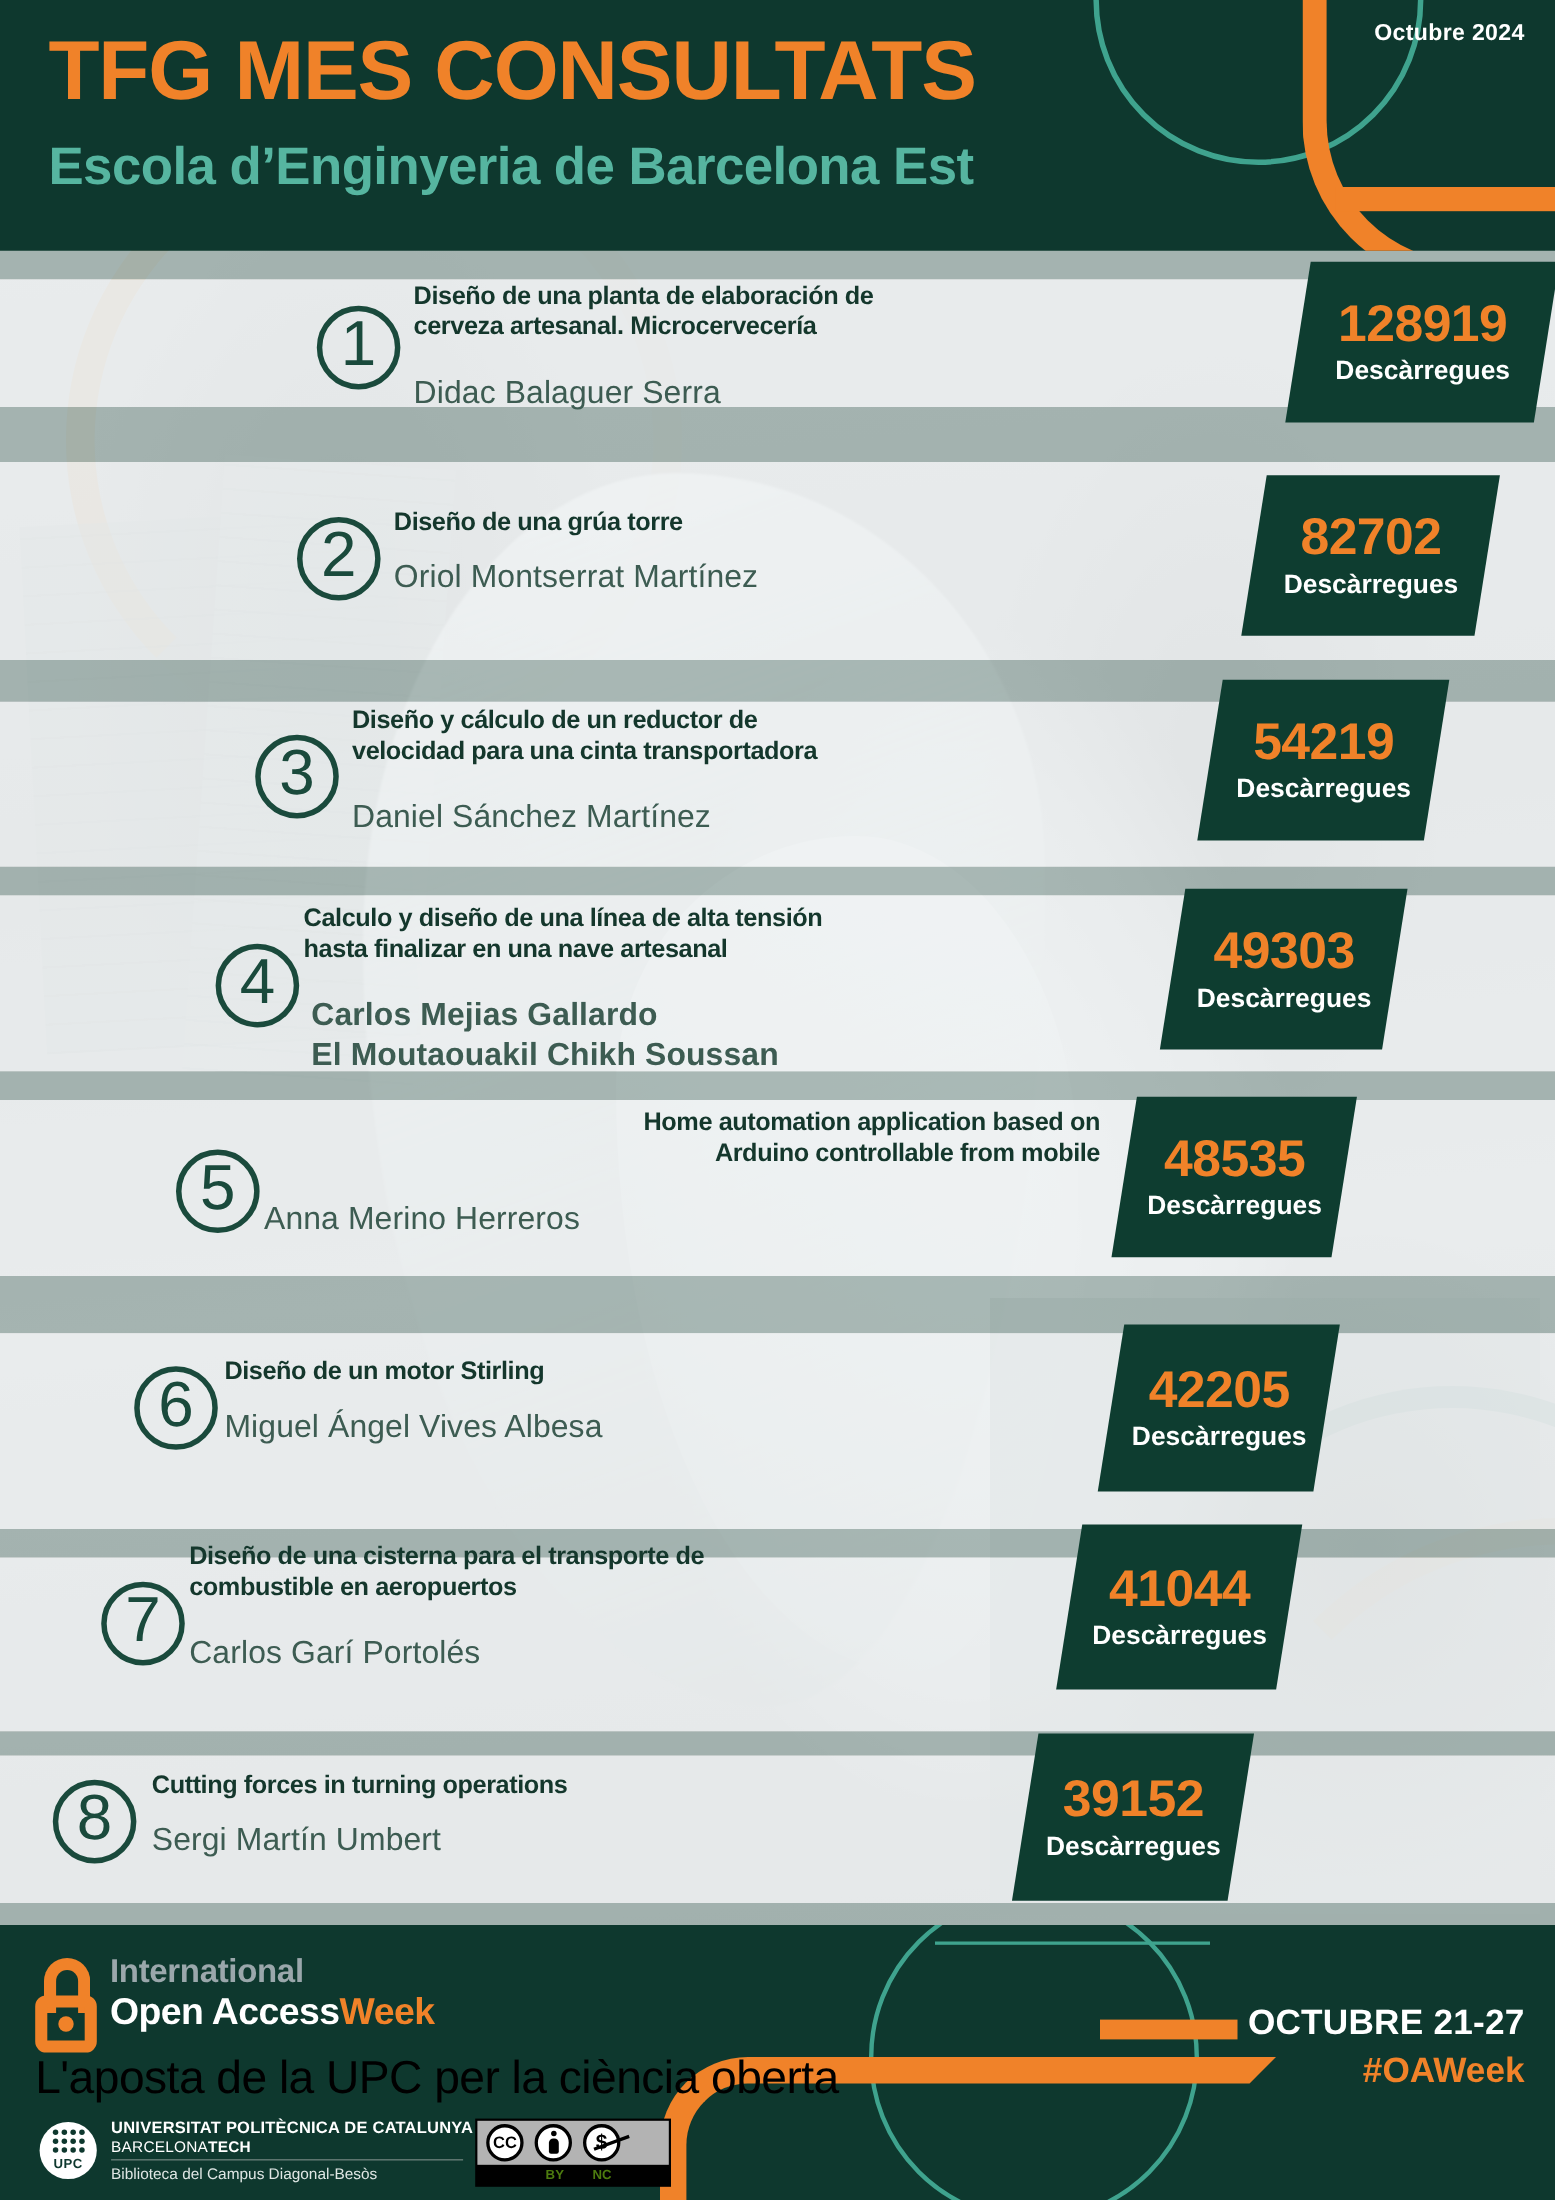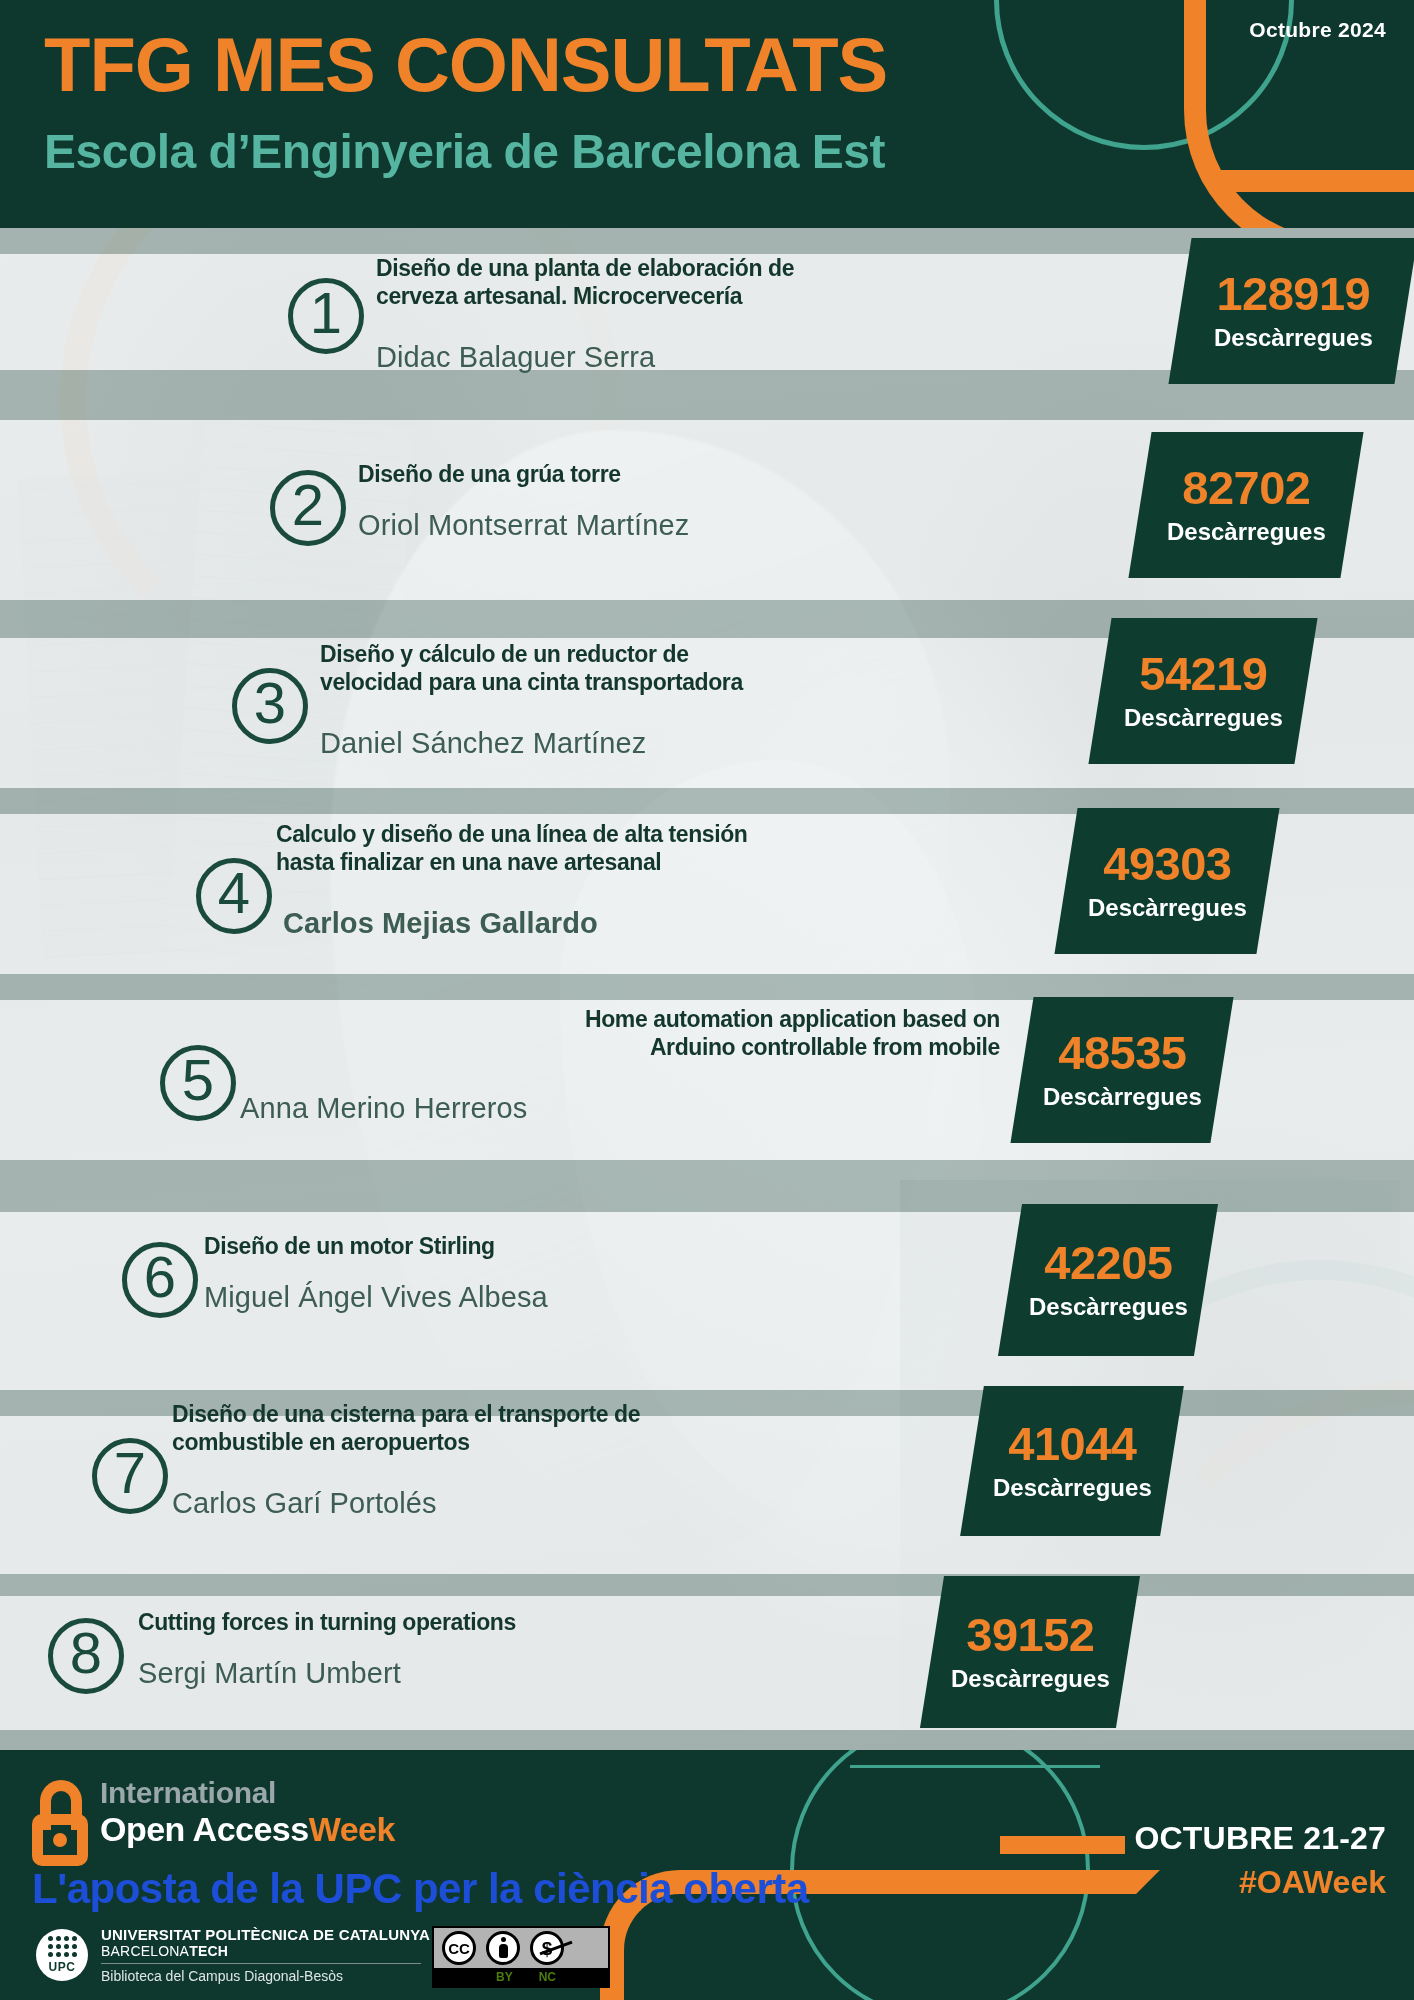--- a/index.html
+++ b/index.html
@@ -189,21 +189,21 @@
   .oa-dot { width:14px; height:14px; border-radius:50%; background:#f08229; }
 
   .oa-text { position:absolute; left:100px; top:1778px; z-index:8; line-height:1.0; }
   .oa-line1 { color:#9aa7ab; font-size:30px; font-weight:bold; letter-spacing:-0.3px; }
   .oa-line2 { font-size:34px; font-weight:bold; letter-spacing:-0.5px; margin-top:4px; }
   .oa-w { color:#ffffff; }
   .oa-k { color:#f08229; }
 
   .ftr-tagline {
     position:absolute; left:32px; top:1865px; z-index:8;
-    color:#1d4ed8; font-size:42px; font-weight:bold; letter-spacing:-0.5px; white-space:nowrap;
+    color:#000000; font-size:42px; font-weight:normal; letter-spacing:-0.5px; white-space:nowrap;
   }
 
   .ftr-octubre {
     position:absolute; right:28px; top:1820px; z-index:8;
     color:#ffffff; font-size:32px; font-weight:bold; letter-spacing:0.2px; text-align:right;
   }
   .ftr-hash {
     position:absolute; right:28px; top:1864px; z-index:8;
     color:#f08229; font-size:32px; font-weight:bold; text-align:right;
   }
@@ -354,20 +354,21 @@
     <div class="row-inner">
       <div class="num-circle" style="left:196px; top:38px;">
         <span>4</span>
       </div>
       <div class="entry-title" style="left:276px; top:0px; width:820px;">
         <div>Calculo y diseño de una línea de alta tensión</div>
         <div>hasta finalizar en una nave artesanal</div>
       </div>
       <div class="entry-author" style="left:283px; top:86px;font-weight:bold;">
         <div>Carlos Mejias Gallardo</div>
+        <div>El Moutaouakil Chikh Soussan</div>
       </div>
       <div class="badge" style="left:1066px; top:-12px; width:202px; height:146px;">
         <div class="inner">
           <div class="num">49303</div>
           <div class="lbl">Descàrregues</div>
         </div>
       </div>
     </div>
   </div>
 

